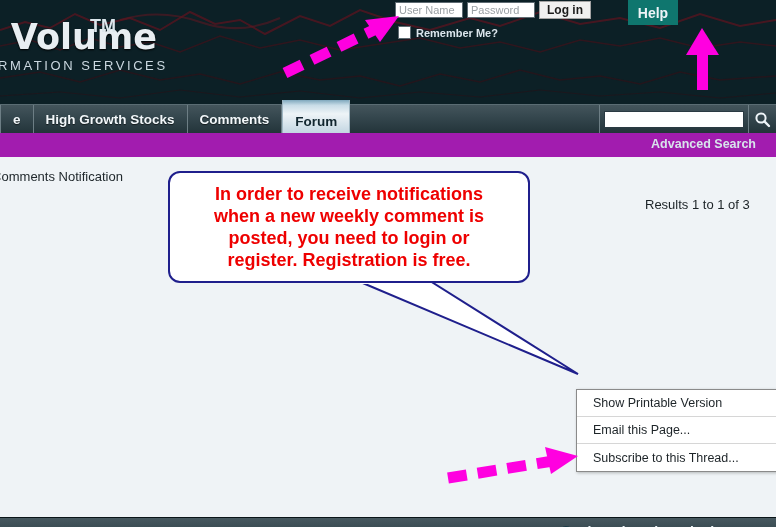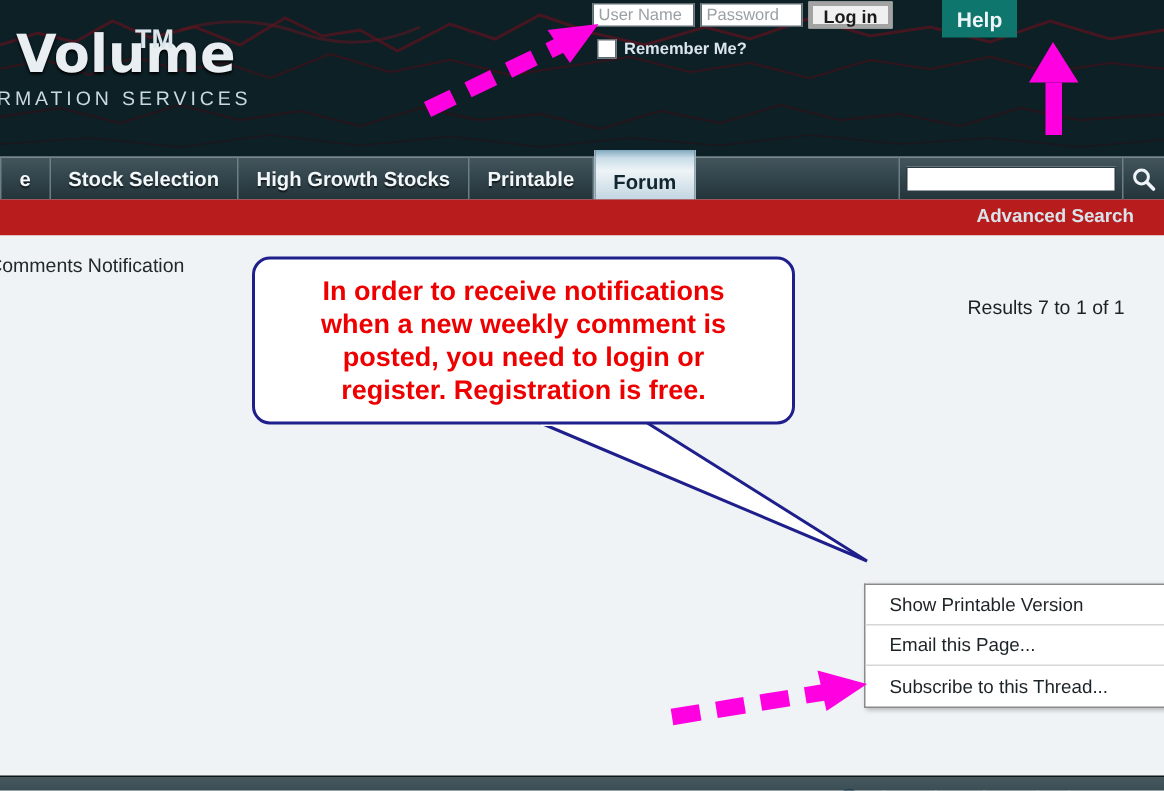--- a/index.html
+++ b/index.html
@@ -50,21 +50,21 @@
   .tf {
     width: 68px; height: 16px;
     border: 1px solid #5e6b72; background: #fff;
     font-family: "Liberation Sans", sans-serif;
     font-size: 11px; color: #8a8f93; padding: 0 3px;
     line-height: 14px;
   }
   .tf::placeholder { color: #9aa0a4; }
   .btn-login {
     height: 18px; min-width: 52px;
-    border: 3px solid #a3a3a3; background: #f0f0f0;
+    border: 1px solid #a3a3a3; background: #f0f0f0;
     font-family: "Liberation Sans", sans-serif;
     font-size: 12px; font-weight: bold; color: #1b1b1b;
     padding: 0 7px; cursor: pointer; line-height: 15px;
   }
   .remember {
     position: absolute; left: 398px; top: 26px;
     display: flex; align-items: center; gap: 5px;
   }
   .cbx {
     width: 13px; height: 13px; background: #fff; border: 1px solid #5e6b72;
@@ -122,21 +122,21 @@
     font-family: "Liberation Sans", sans-serif;
   }
   .search-btn {
     width: 28px; height: 29px;
     border-left: 1px solid #6d7e85;
     display: flex; align-items: center; justify-content: center;
     cursor: pointer;
   }
   .adv-bar {
     position: absolute; left: 0; top: 133px; width: 776px; height: 24px;
-    background: #b91c1c;
+    background: #a21caf;
     padding-left: 27px;
   }
   .adv-link {
     position: absolute; right: 20px; top: 4px;
     font-family: "Liberation Sans", sans-serif;
     font-size: 12.5px; font-weight: bold; color: #d8e4ec; cursor: pointer;
   }
 
   
   .content {
@@ -259,44 +259,43 @@
     <div class="remember">
       <span class="cbx"></span>
       <span class="remember-lbl">Remember Me?</span>
     </div>
 
     <div class="hdr-btn" id="btn-help">Help</div>
   </div>
 
   <div class="navbar">
     <div class="nav-item">e</div>
-    <div class="nav-item">Stock Selection</div>
     <div class="nav-item">High Growth Stocks</div>
-    <div class="nav-item">Printable</div>
+    <div class="nav-item">Comments</div>
     <div class="nav-item active">Forum</div>
     <div class="nav-spacer"></div>
     <div class="searchbox-wrap">
       <input class="search-input" type="text" style="">
     </div>
     <div class="search-btn">
       <svg width="17" height="17" viewBox="0 0 17 17">
         <circle cx="7" cy="7" r="4.6" fill="none" stroke="#eef4f8" stroke-width="2"></circle>
         <line x1="10.4" y1="10.4" x2="15" y2="15" stroke="#eef4f8" stroke-width="2.4" stroke-linecap="round"></line>
       </svg>
     </div>
   </div>
 
   <div class="adv-bar">
     <span class="adv-link">Advanced Search</span>
   </div>
 
   <div class="content">
     <div class="breadcrumb">y Comments Notification</div>
 
-    <div class="results-count">Results 7 to 1 of 1</div>
+    <div class="results-count">Results 1 to 1 of 3</div>
 
     <div class="thread-bar" id="thread-bar-1">
       <div class="view-first-unread">
         <span>View First Unread</span>
         <span class="unread-icon"></span>
       </div>
       <div class="tool-menu" id="thread-tools">
         <span>Thread Tools</span>
         <span class="chev"></span>
       </div>

